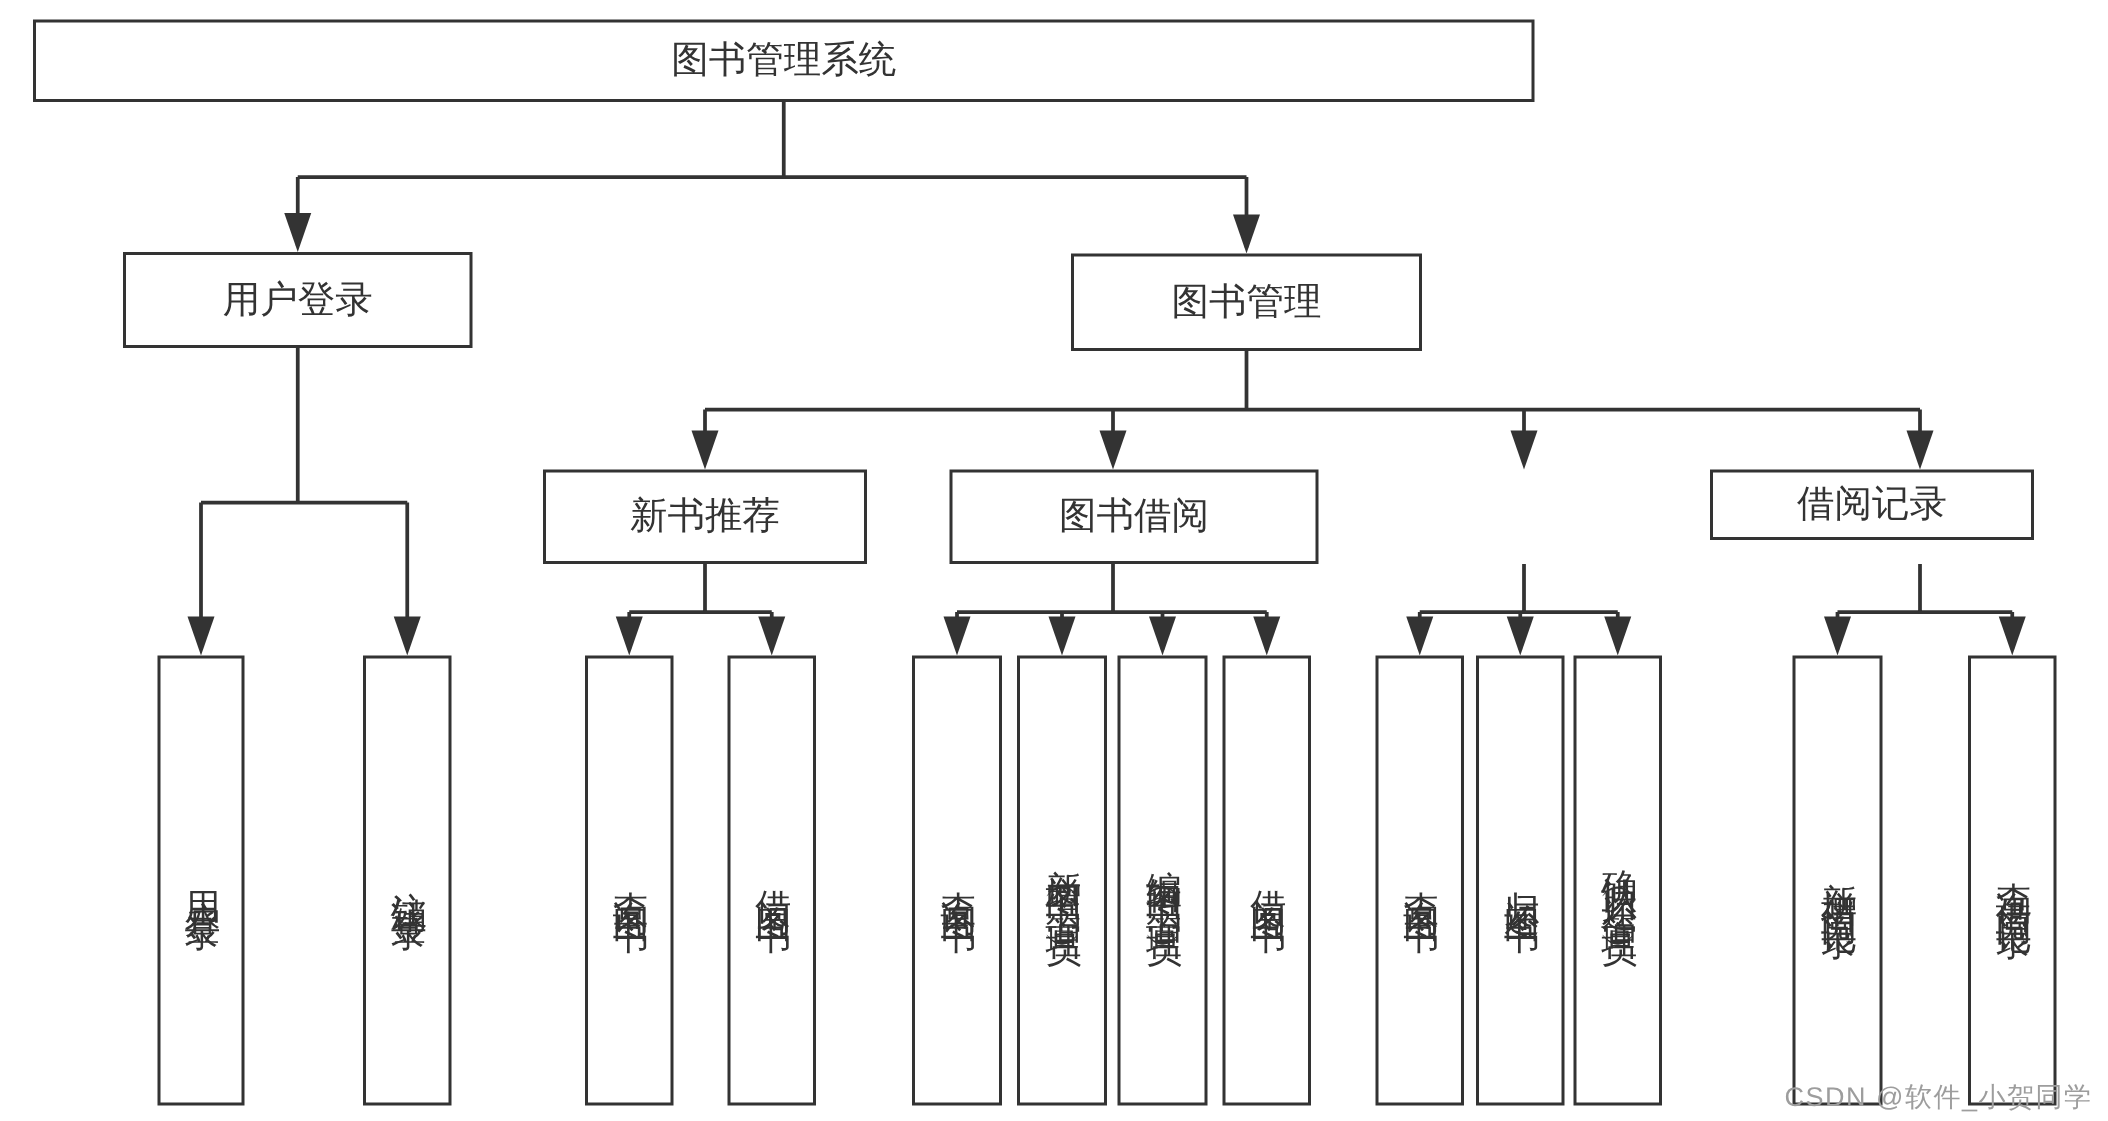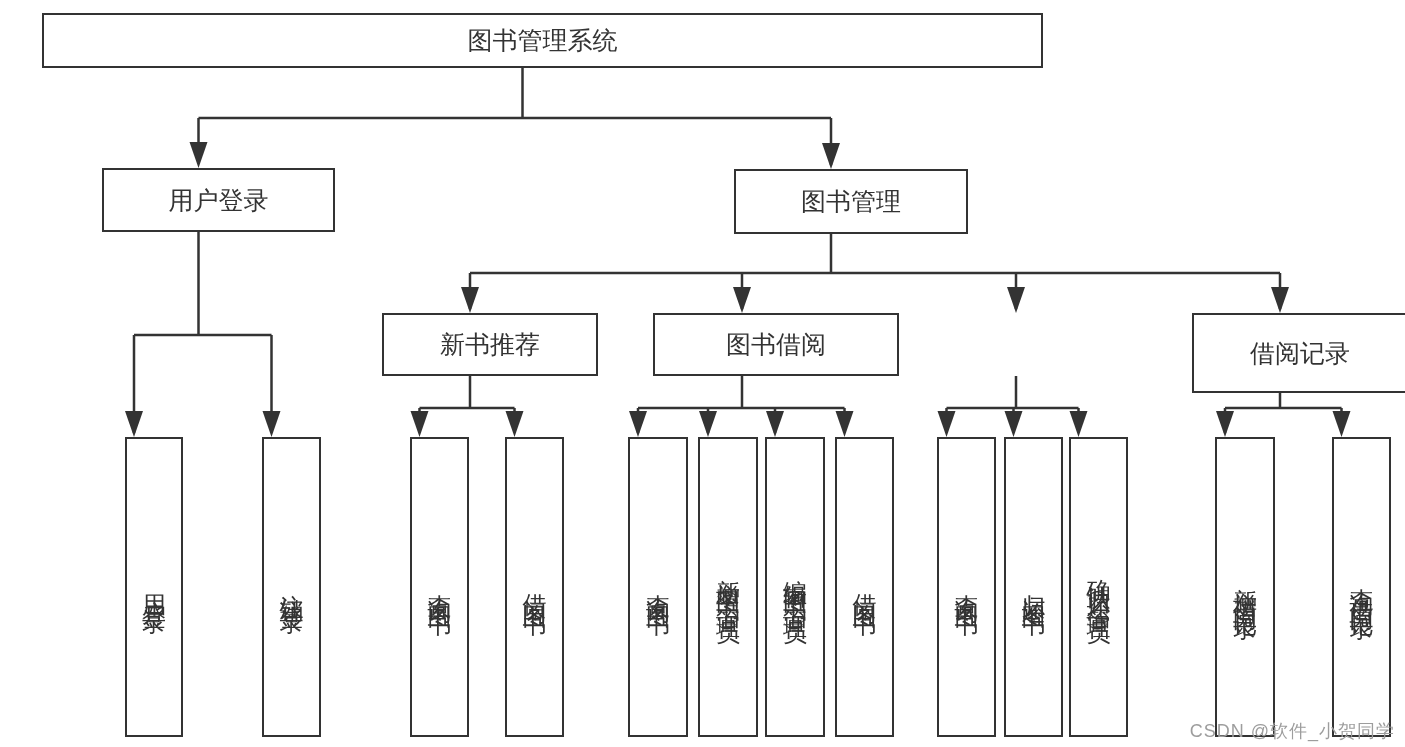--- a/index.html
+++ b/index.html
@@ -17,21 +17,20 @@
     box-sizing: border-box;
     background: #ffffff;
     border: 2.5px solid #333333;
     color: #333333;
     display: flex;
     align-items: center;
     justify-content: center;
     font-size: 25px;
     line-height: 1;
     white-space: nowrap;
-    margin-left: 20px;
   }
   .vbox {
     writing-mode: vertical-rl;
     text-orientation: mixed;
     font-size: 24px;
     letter-spacing: 6px;
     white-space: normal;
   }
   #watermark {
     position: absolute;
@@ -87,21 +86,21 @@
     </g>
   </svg>
 
   <div class="box" style="left:22px; top:13px; width:1001px; height:55px">图书管理系统</div>
 
   <div class="box" style="left:82px; top:168px; width:233px; height:64px">用户登录</div>
   <div class="box" style="left:362px; top:313px; width:216px; height:63px">新书推荐</div>
 
   <div class="box" style="left:714px; top:169px; width:234px; height:65px">图书管理</div>
   <div class="box" style="left:633px; top:313px; width:246px; height:63px">图书借阅</div>
-  <div class="box" style="left:1172px; top:313px; width:216px; height:80px">借阅记录</div>
+  <div class="box" style="left:1140px; top:313px; width:216px; height:47px">借阅记录</div>
 
   <div class="box vbox" style="left:105px; top:437px; width:58px; height:300px">用户登录</div>
   <div class="box vbox" style="left:242px; top:437px; width:59px; height:300px">注销登录</div>
 
   <div class="box vbox" style="left:390px; top:437px; width:59px; height:300px">查询图书</div>
   <div class="box vbox" style="left:485px; top:437px; width:59px; height:300px">借阅图书</div>
 
   <div class="box vbox" style="left:608px; top:437px; width:60px; height:300px">查询图书</div>
   <div class="box vbox" style="left:678px; top:437px; width:60px; height:300px">新增图书（管理员）</div>
   <div class="box vbox" style="left:745px; top:437px; width:60px; height:300px">编辑图书（管理员）</div>

